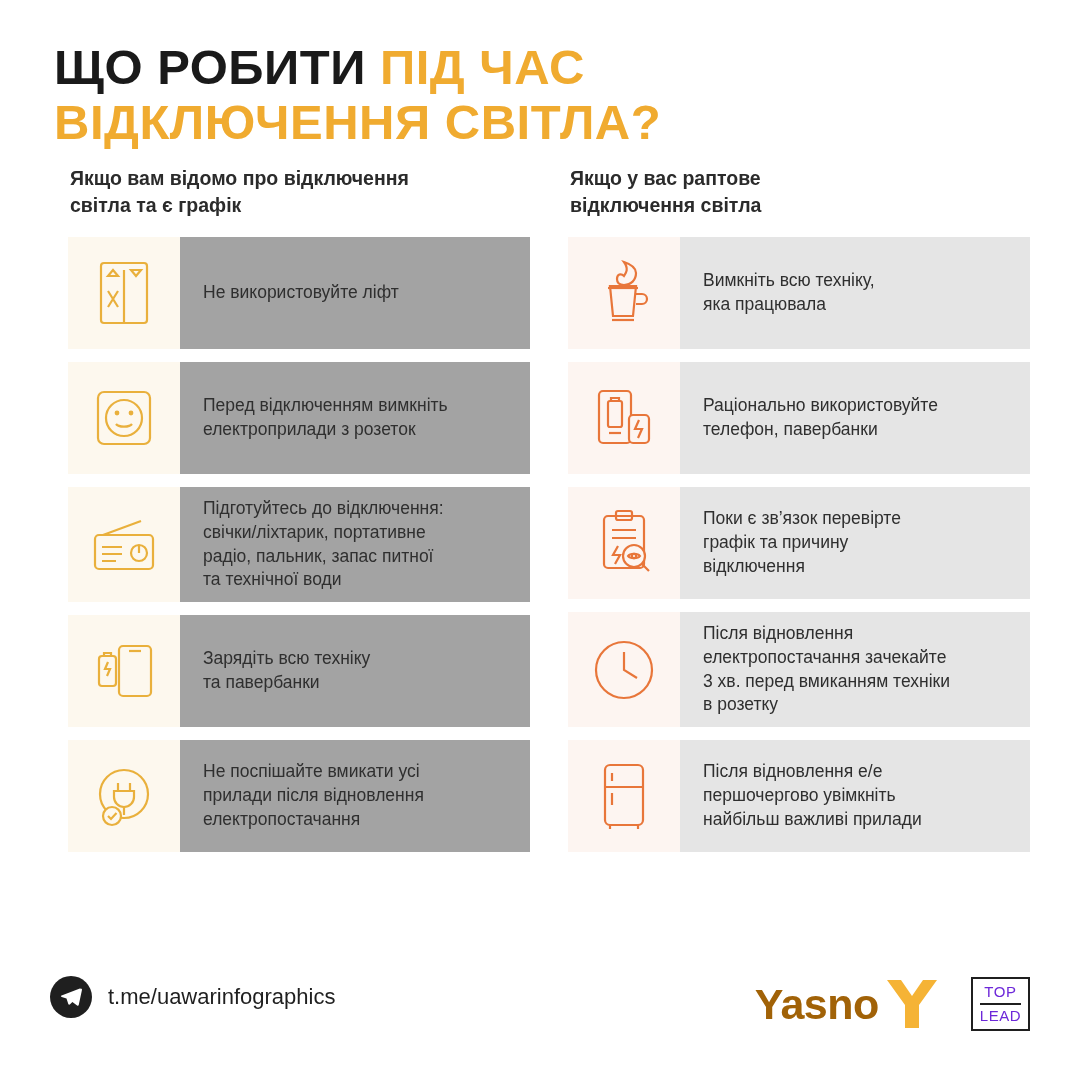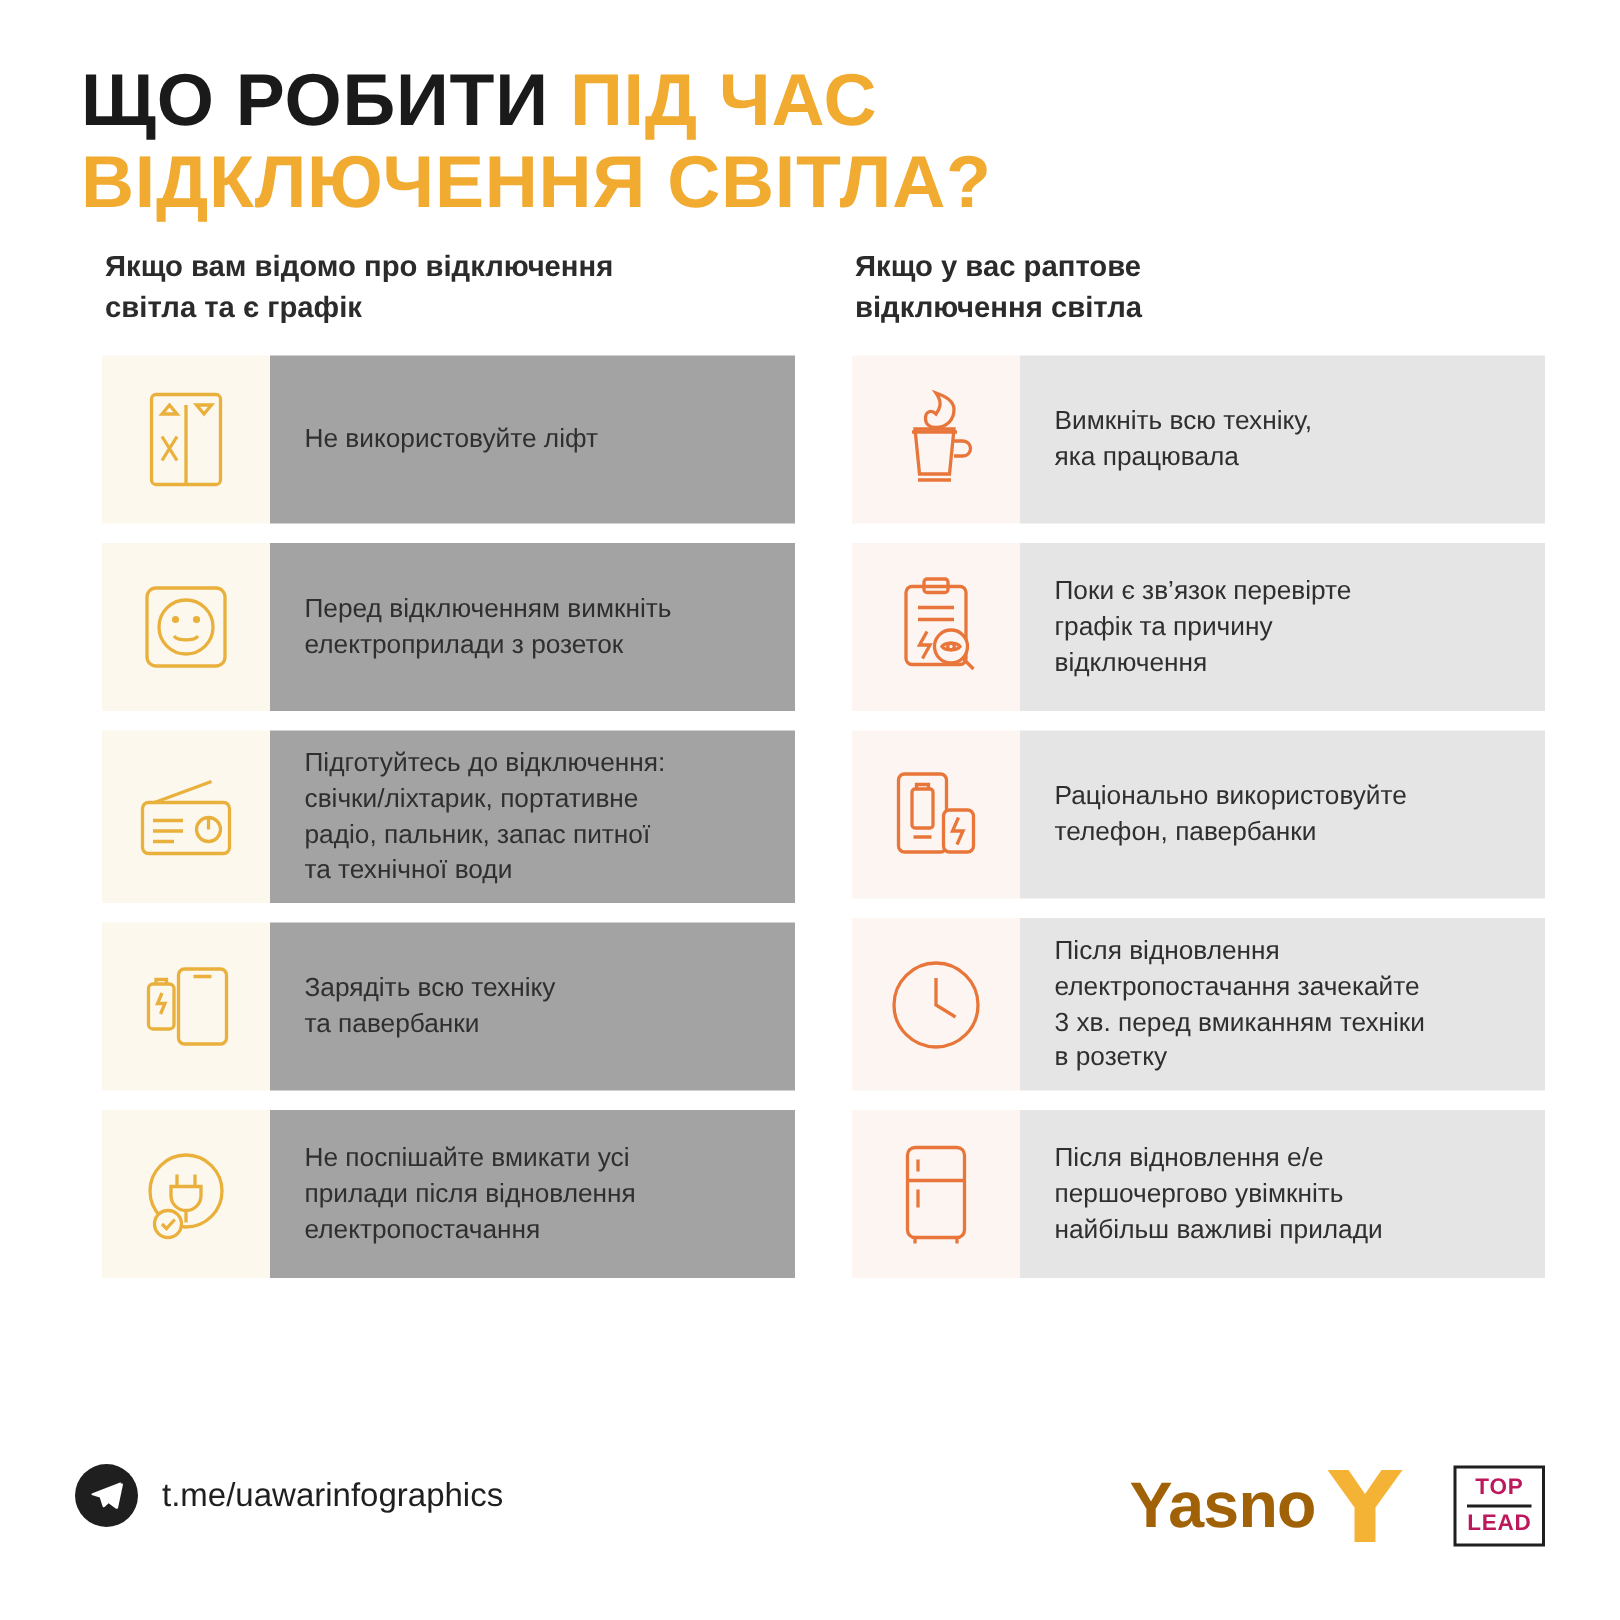--- a/index.html
+++ b/index.html
@@ -129,22 +129,22 @@
     letter-spacing: -0.5px;
   }
   .toplead {
     border: 2px solid #1f1f1f;
     padding: 5px 7px 6px 7px;
     text-align: center;
     line-height: 1.02;
   }
   .toplead div {
     font-size: 15px;
-    font-weight: bold;
-    color: #be185d;
+    font-weight: normal;
+    color: #6d28d9;
     letter-spacing: 0.5px;
   }
   .toplead .tl-bar {
     height: 2px;
     background: #1f1f1f;
     margin: 3px 0;
   }
 </style>
 </head>
 <body>
@@ -245,20 +245,35 @@
           <svg width="64" height="70" viewBox="0 0 64 70" fill="none" stroke="#e8763a" stroke-width="2.2">
             <path d="M32 4c5 7 2 11 0 14-3-3-7-2-7 3 0 4 3 6 7 6 7 0 12-5 12-12 0-6-6-9-12-11z"></path>
             <path d="M18 28h26l-3 30H21z"></path>
             <path d="M16 30h30"></path>
             <path d="M44 36h6a5 5 0 0 1 0 10h-6"></path>
             <path d="M20 62h22"></path>
           </svg>
         </div>
         <div class="text">Вимкніть всю техніку,
 яка працювала</div>
+      </div>
+
+      <div class="card">
+        <div class="icon-box">
+          <svg width="66" height="66" viewBox="0 0 66 66" fill="none" stroke="#e8763a" stroke-width="2.2">
+            <rect x="8" y="6" width="32" height="52" rx="4"></rect>
+            <rect x="17" y="16" width="14" height="26" rx="2"></rect>
+            <path d="M20 16v-3h8v3"></path>
+            <path d="M18 48h12"></path>
+            <rect x="38" y="30" width="20" height="28" rx="4" fill="#fdf5f1"></rect>
+            <path d="M48 35l-4 9h7l-4 9"></path>
+          </svg>
+        </div>
+        <div class="text">Раціонально використовуйте
+телефон, павербанки</div>
       </div>
 
       <div class="card">
         <div class="icon-box">
           <svg width="64" height="70" viewBox="0 0 64 70" fill="none" stroke="#e8763a" stroke-width="2.2">
             <rect x="12" y="8" width="40" height="52" rx="4"></rect>
             <rect x="24" y="3" width="16" height="9" rx="2"></rect>
             <path d="M20 22h24M20 30h24"></path>
             <path d="M26 38l-5 9h7l-5 9"></path>
             <circle cx="42" cy="48" r="11" fill="#fdf5f1"></circle>
@@ -267,35 +282,20 @@
             <path d="M50 56l7 7"></path>
           </svg>
         </div>
         <div class="text">Поки є зв’язок перевірте
 графік та причину
 відключення</div>
       </div>
 
       <div class="card">
         <div class="icon-box">
-          <svg width="66" height="66" viewBox="0 0 66 66" fill="none" stroke="#e8763a" stroke-width="2.2">
-            <rect x="8" y="6" width="32" height="52" rx="4"></rect>
-            <rect x="17" y="16" width="14" height="26" rx="2"></rect>
-            <path d="M20 16v-3h8v3"></path>
-            <path d="M18 48h12"></path>
-            <rect x="38" y="30" width="20" height="28" rx="4" fill="#fdf5f1"></rect>
-            <path d="M48 35l-4 9h7l-4 9"></path>
-          </svg>
-        </div>
-        <div class="text">Раціонально використовуйте
-телефон, павербанки</div>
-      </div>
-
-      <div class="card">
-        <div class="icon-box">
           <svg width="68" height="68" viewBox="0 0 68 68" fill="none" stroke="#e8763a" stroke-width="2.2">
             <circle cx="34" cy="34" r="28"></circle>
             <path d="M34 16v18l13 8"></path>
           </svg>
         </div>
         <div class="text">Після відновлення
 електропостачання зачекайте
 3 хв. перед вмиканням техніки
 в розетку</div>
       </div>

